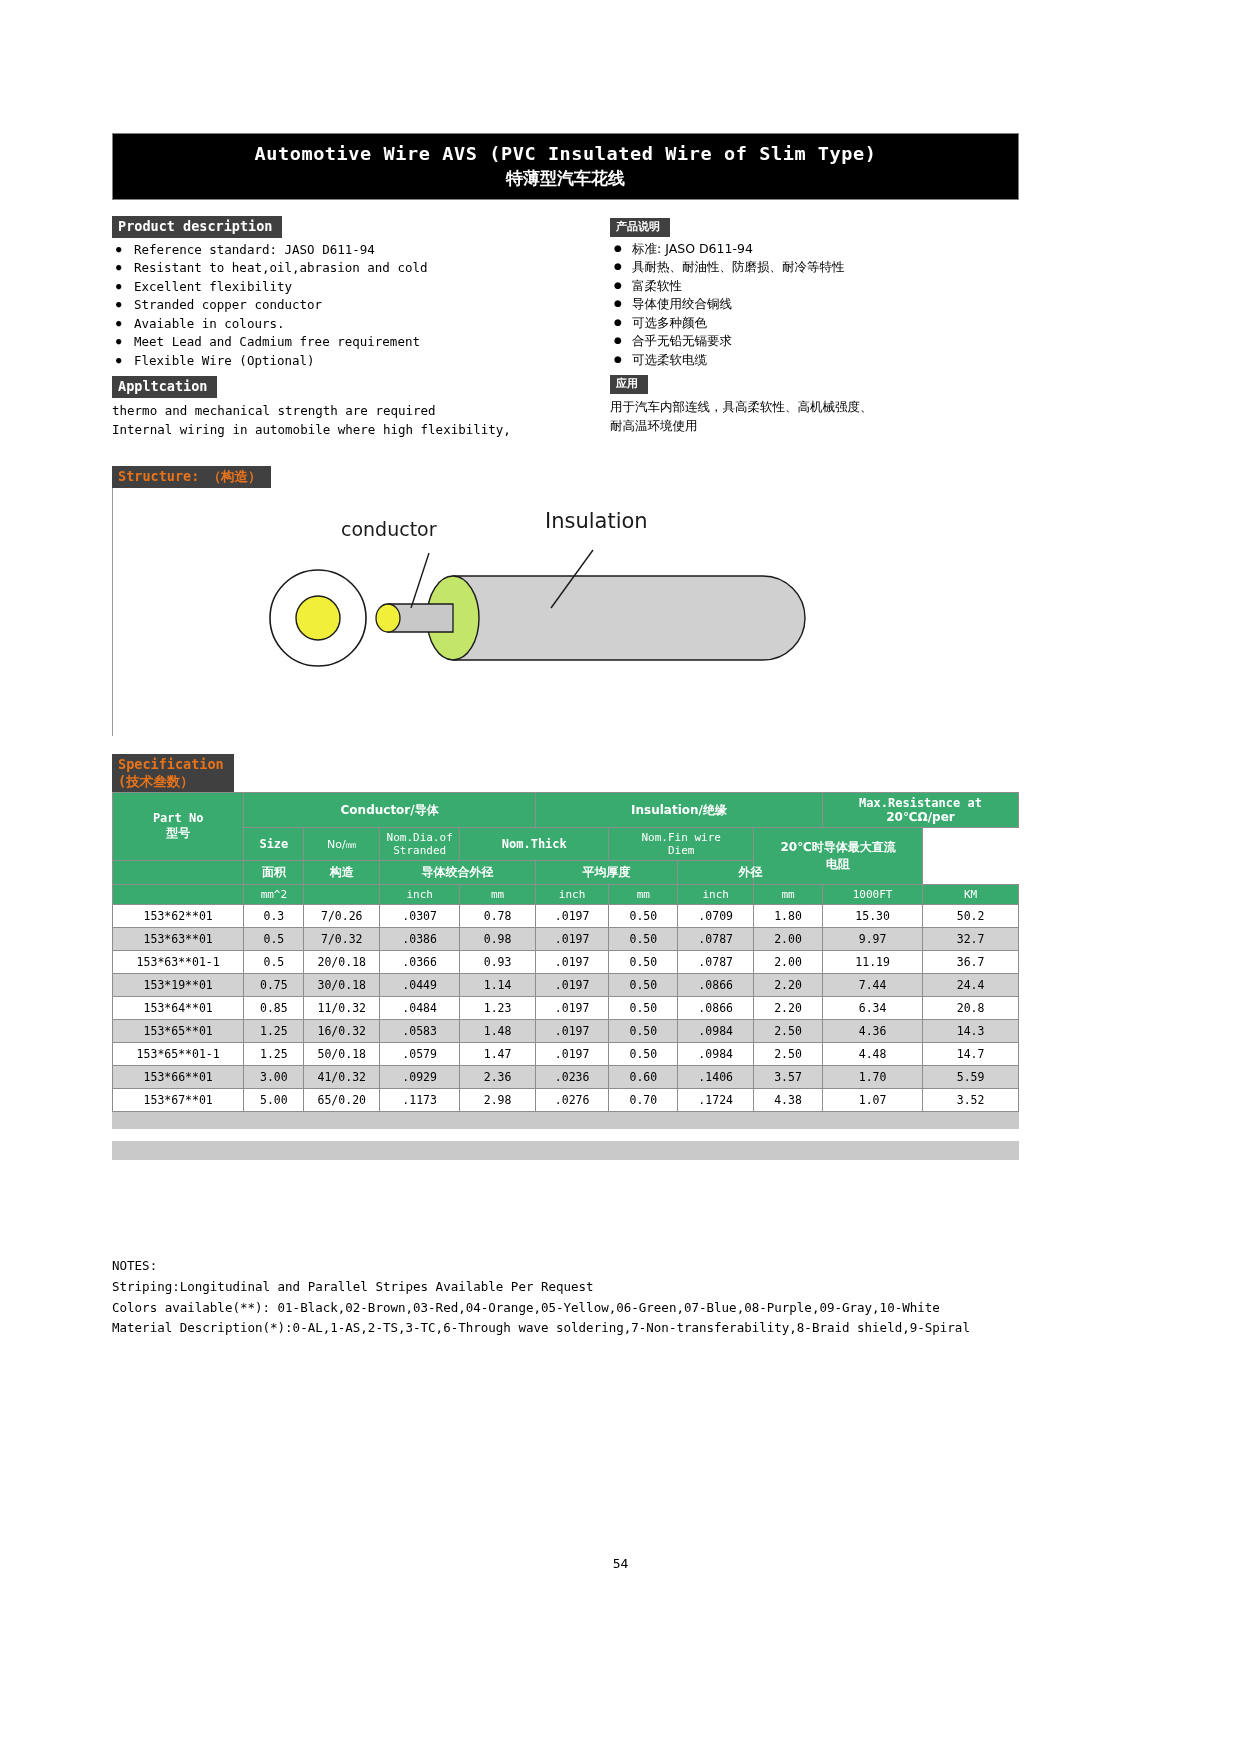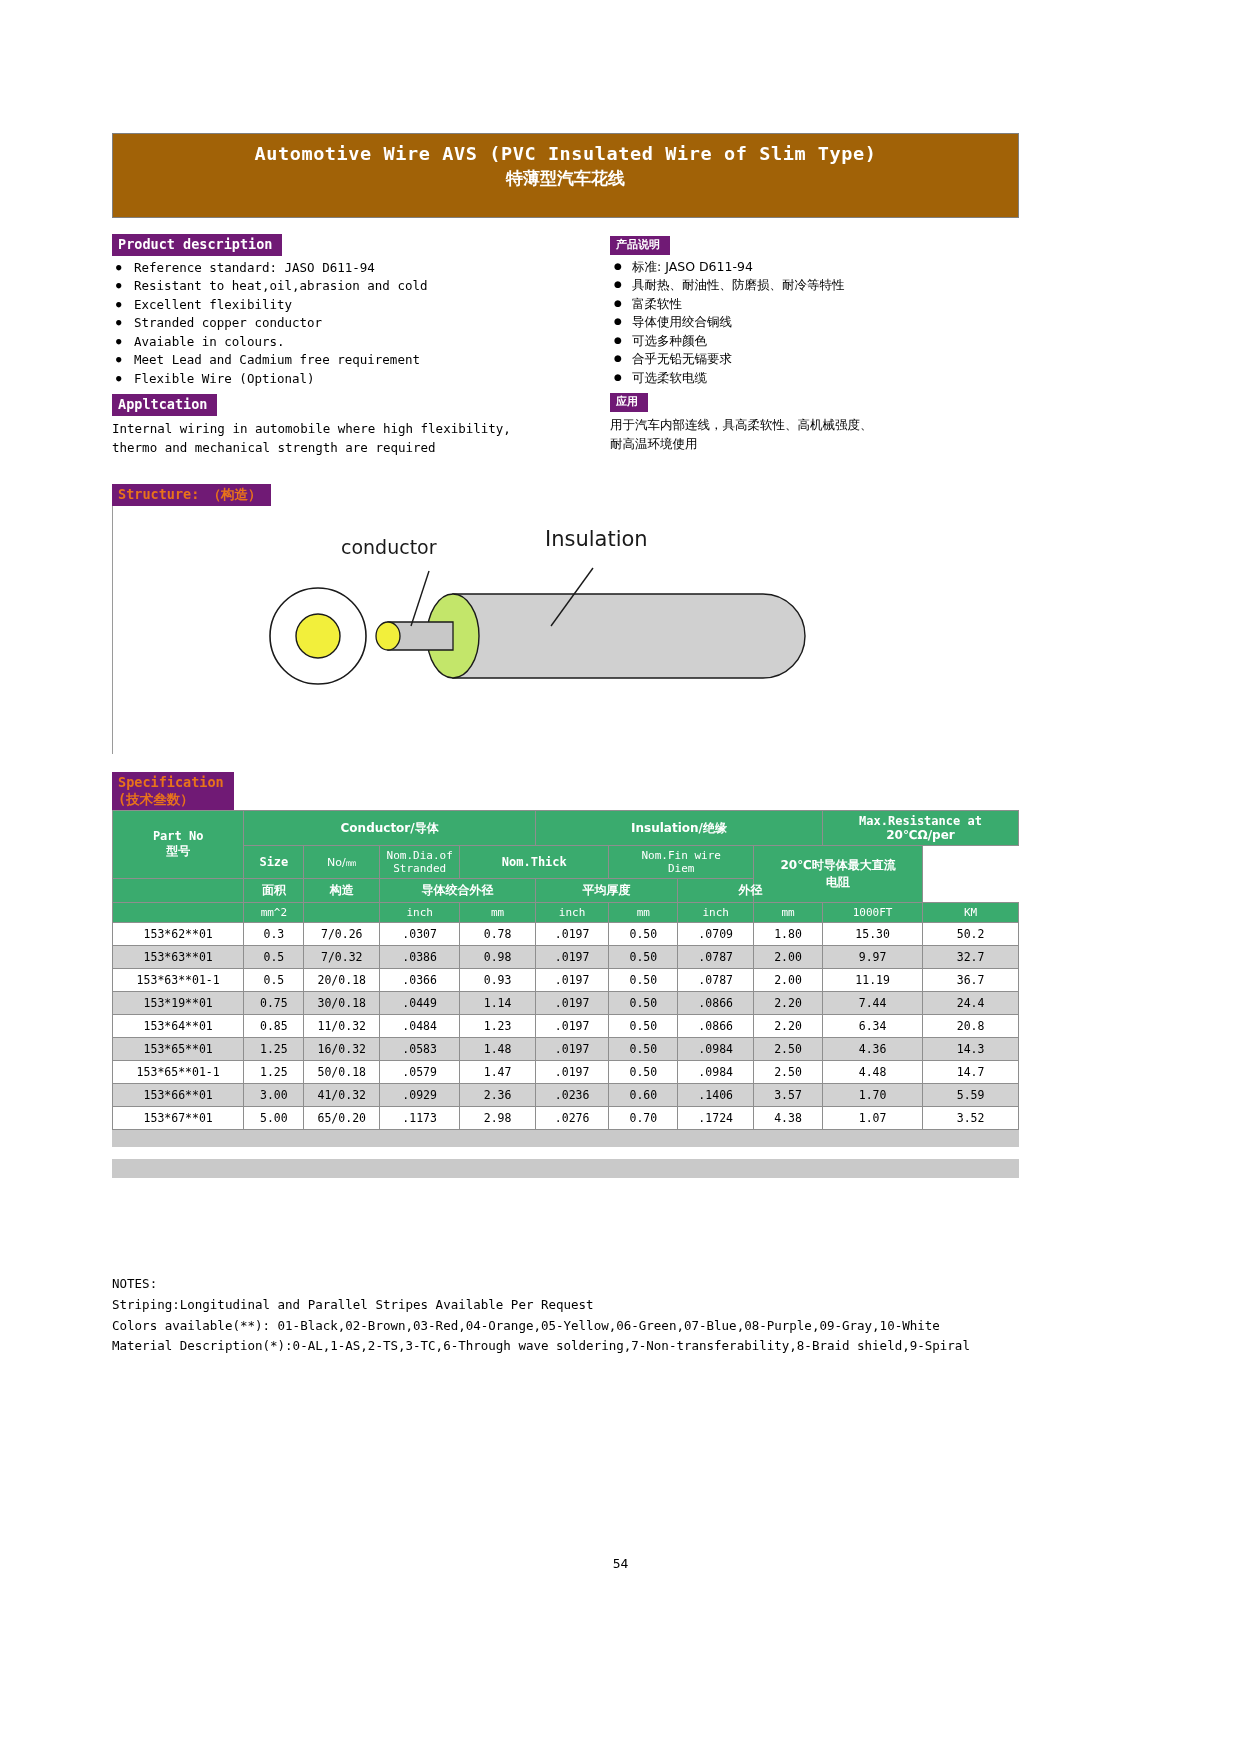--- a/index.html
+++ b/index.html
@@ -23,24 +23,24 @@
   }
   .sheet {
     position: absolute;
     left: 112px;
     top: 133px;
     width: 907px;
   }
 
   
   .title-banner {
-    background: #a16207;
+    background: #000000;
     border: 1px solid #7f7f7f;
     text-align: center;
-    padding: 8px 0 28px 0;
+    padding: 8px 0 10px 0;
   }
   .title-banner .l1 {
     font-family: "DejaVu Sans Mono", monospace;
     font-size: 18.5px;
     font-weight: bold;
     letter-spacing: 0.6px;
     color: #ffffff;
     line-height: 1.35;
   }
   .title-banner .l2 {
@@ -55,21 +55,21 @@
   .cols {
     position: relative;
     margin-top: 16px;
     display: flex;
   }
   .col-left { width: 498px; }
   .col-right { width: 409px; }
 
   .sec-head {
     display: inline-block;
-    background: #701a75;
+    background: #404040;
     color: #ffffff;
     font-family: "DejaVu Sans Mono", monospace;
     font-size: 13.5px;
     font-weight: bold;
     padding: 2px 10px 3px 6px;
     line-height: 1.25;
   }
   .sec-head.cn {
     font-family: "DejaVu Sans", sans-serif;
     font-size: 11px;
@@ -211,22 +211,22 @@
           <li>Reference standard: JASO D611-94</li>
           <li>Resistant to heat,oil,abrasion and cold</li>
           <li>Excellent flexibility</li>
           <li>Stranded copper conductor</li>
           <li>Avaiable in colours.</li>
           <li>Meet Lead and Cadmium free requirement</li>
           <li>Flexible Wire (Optional)</li>
         </ul>
         <div class="sec-head gap-head">Appltcation</div>
         <div class="para">
+          <div>thermo and mechanical strength are required</div>
           <div>Internal wiring in automobile where high flexibility,</div>
-          <div>thermo and mechanical strength are required</div>
         </div>
       </div>
 
       <div class="col-right">
         <div class="sec-head cn">产品说明</div>
         <ul class="bullets cn">
           <li>标准: JASO D611-94</li>
           <li>具耐热、耐油性、防磨损、耐冷等特性</li>
           <li>富柔软性</li>
           <li>导体使用绞合铜线</li>

